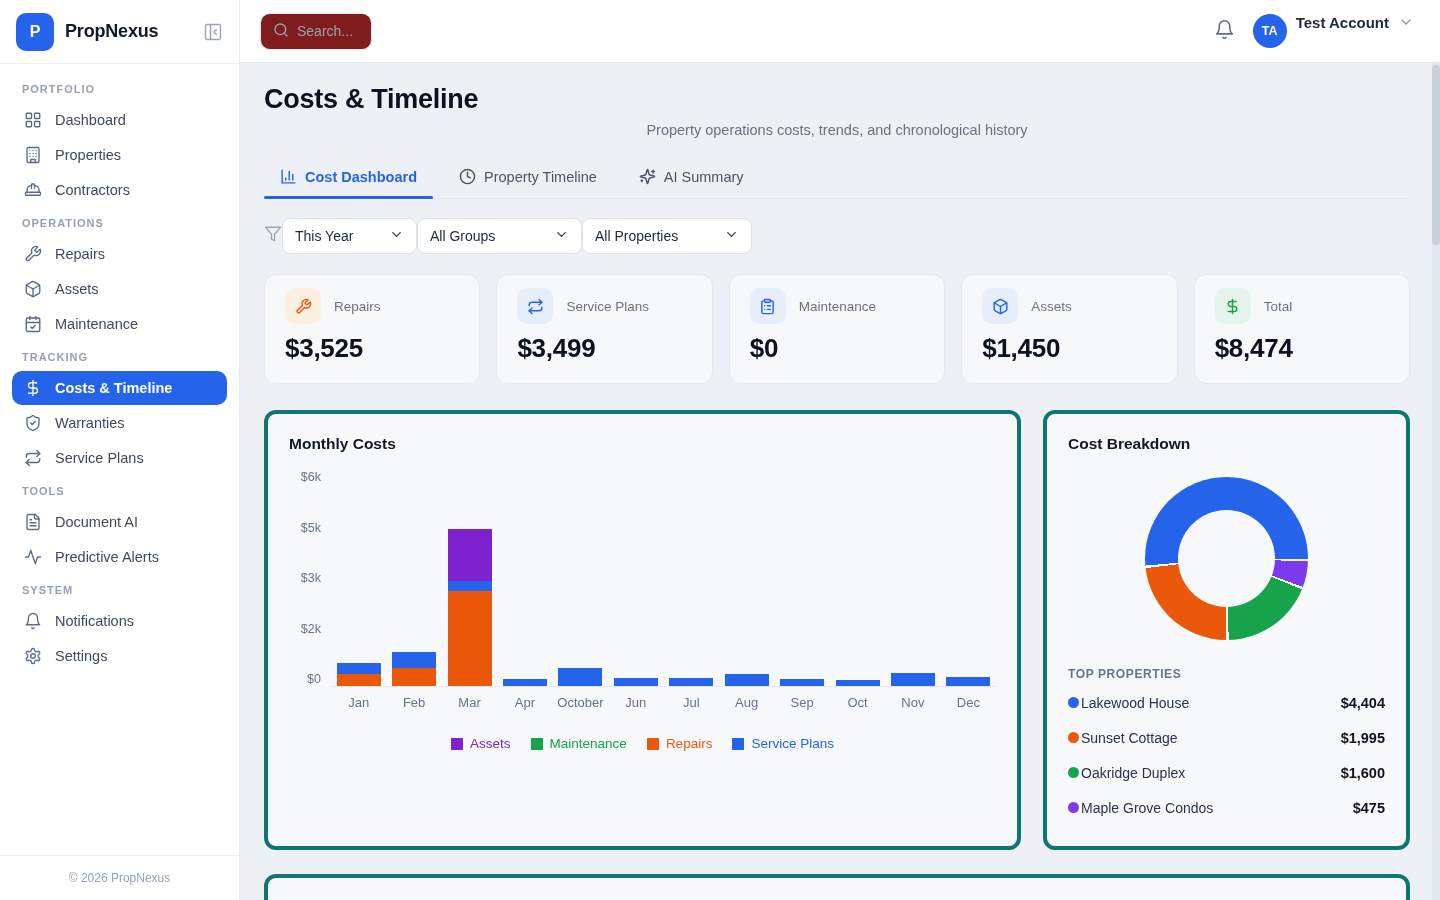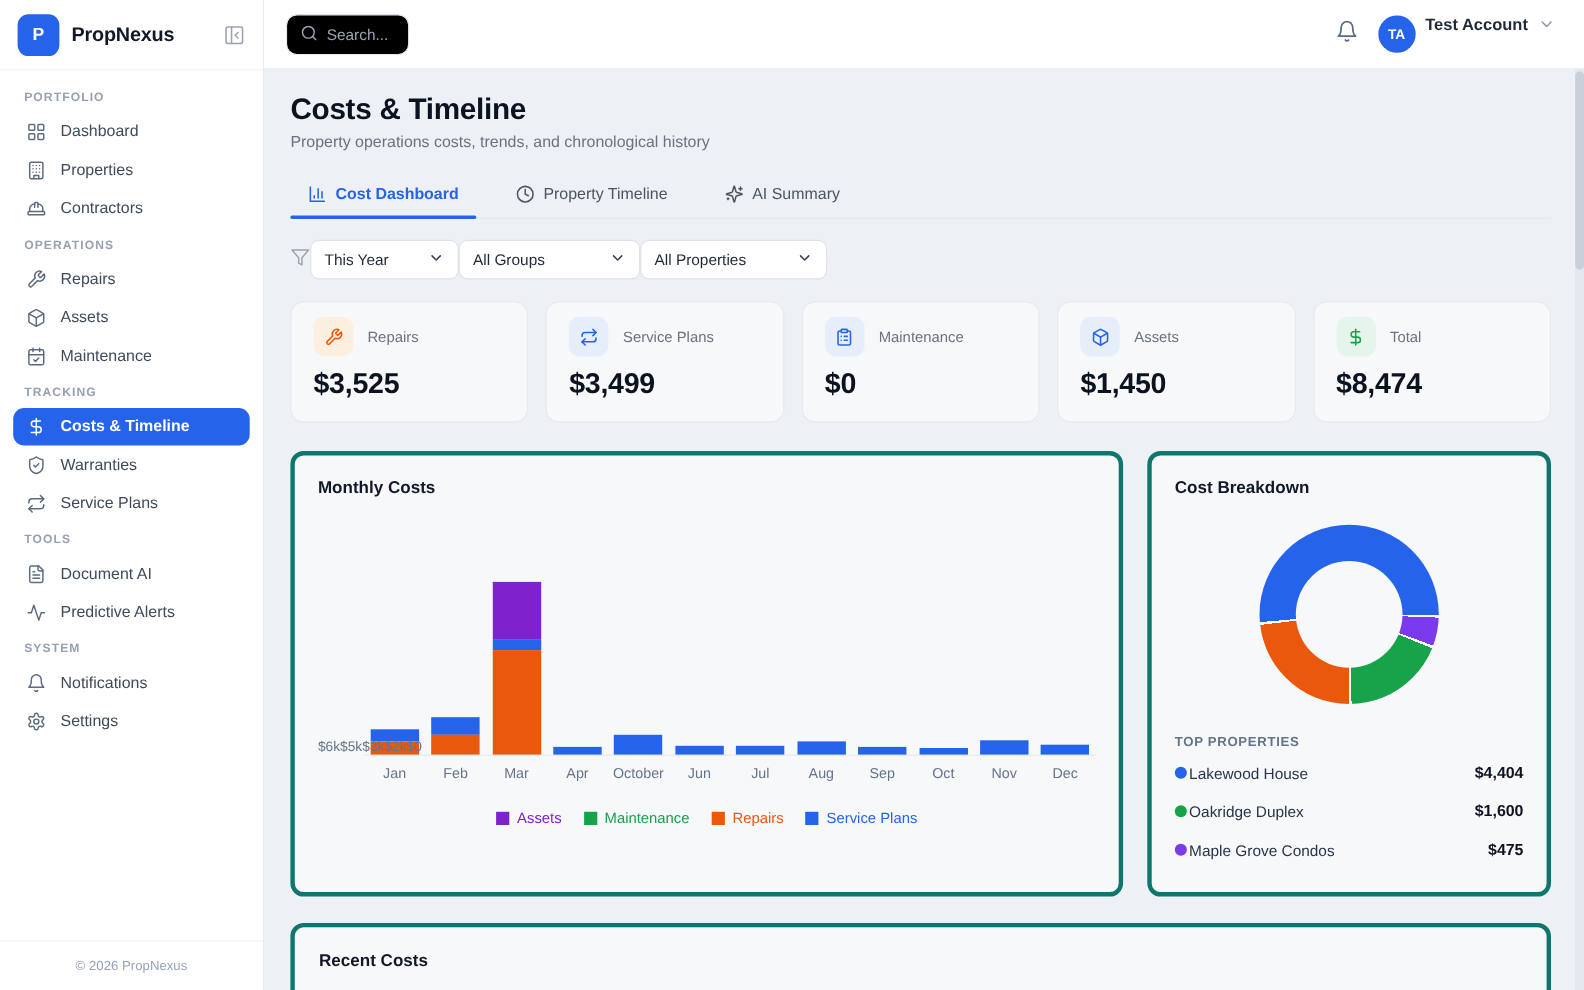--- a/index.html
+++ b/index.html
@@ -21,33 +21,33 @@
   .section-label { font-size:11px; font-weight:700; letter-spacing:.09em; color:#96a0b1; padding:9px 10px 7px; }
   .nav-item { display:flex; align-items:center; gap:13px; padding:8px 12px; margin:1px 0; border-radius:10px; color:#3f4a5c; font-size:14.5px; cursor:pointer; }
   .nav-item .nav-ic { color:#5b6b80; display:grid; place-items:center; }
   .nav-item.active { background:#2563eb; color:#fff; font-weight:700; }
   .nav-item.active .nav-ic { color:#fff; }
   .side-foot { border-top:1px solid #eef0f3; padding:15px 10px; text-align:center; font-size:12px; color:#94a3b8; flex:none; }
 
   
   .main { flex:1; display:flex; flex-direction:column; min-width:0; position:relative; }
   .topbar { height:63px; flex:none; background:#fff; border-bottom:1px solid #e8ebf0; display:flex; align-items:center; padding:0 26px 0 20px; gap:18px; }
-  .search { width:112px; display:flex; align-items:center; gap:8px; border:1px solid #e5e8ee; background:#000000; border-radius:10px; padding:8px 12px; color:#9aa3b2; font-size:14px; cursor:text; }
+  .search { width:112px; display:flex; align-items:center; gap:8px; border:1px solid #e5e8ee; background:#7f1d1d; border-radius:10px; padding:8px 12px; color:#9aa3b2; font-size:14px; cursor:text; }
   .spacer { flex:1; }
   .bell-btn { color:#5b6b80; cursor:pointer; }
   .account { display:flex; gap:9px; cursor:pointer; }
   .avatar { width:34px; height:34px; border-radius:50%; background:#2563eb; color:#fff; font-size:12.5px; font-weight:700; display:grid; place-items:center; }
   .account-name { font-size:15px; font-weight:600; color:#1f2937; }
   .chev { color:#8b95a5; }
 
   .content { flex:1; padding:21px 30px 0 24px; overflow:hidden; }
   .page-title { font-size:27px; font-weight:800; color:#0b1220; letter-spacing:-.01em; }
-  .subtitle { margin-top:7px; font-size:14.5px; color:#6b7280; }
-
-  .tabs { display:flex; gap:20px; margin-top:21px; border-bottom:1px solid #e3e7ec; }
+  .subtitle { margin-top:7px; font-size:14.5px; color:#6b7280;text-align:center; }
+
+  .tabs { display:flex; gap:10px; margin-top:21px; border-bottom:1px solid #e3e7ec; }
   .tab { display:flex; align-items:center; gap:8px; padding:9px 16px 13px; font-size:14.5px; color:#4b5563; position:relative; cursor:pointer; }
   .tab.active { color:#2563eb; font-weight:600; }
   .tab.active::after { content:""; position:absolute; left:0; right:0; bottom:-1px; height:3px; background:#2563eb; border-radius:2px; }
 
   .filters { display:flex; align-items:center; margin:19px 0 20px; }
   .funnel { color:#9ca3af; }
   .select { display:flex; justify-content:space-between; align-items:center; background:#fff; border:1px solid #dde2e9; border-radius:8px; padding:8px 12px; font-size:14px; color:#1f2937; cursor:pointer; }
   .select .chev { color:#374151; }
   .select.w1 { width:135px; } .select.w2 { width:165px; } .select.w3 { width:170px; }
 
@@ -58,21 +58,21 @@
   .stat-label { font-size:13.5px; color:#6b7280; }
   .stat-value { font-size:26px; font-weight:800; color:#0b1220; margin-top:9px; letter-spacing:-.01em; }
 
   .charts-row { display:flex; gap:22px; margin-top:26px; }
   .panel { background:#f7f8fa; border:4px solid #0f766e; border-radius:12px; }
   .panel-title { font-size:15.5px; font-weight:700; color:#111827; }
   .monthly { flex:1; padding:21px; }
   .breakdown { width:367px; flex:none; padding:21px; }
 
   .chart { display:flex; margin-top:20px; }
-  .y-axis { width:42px; height:216px; display:flex; justify-content:space-between; align-items:flex-end; padding-right:10px; font-size:12.5px; color:#64748b; transform:translateY(-3px); }
+  .y-axis { width:42px; height:216px; display:flex; flex-direction:column; justify-content:space-between; align-items:flex-end; padding-right:10px; font-size:12.5px; color:#64748b; transform:translateY(-3px); }
   .plot { flex:1; height:214px; border-bottom:1px solid #e4e7ec; display:flex; align-items:flex-end; }
   .bar-col { flex:1; height:100%; display:flex; align-items:flex-end; justify-content:center; }
   .bar { width:44px; display:flex; flex-direction:column-reverse; }
   .seg { width:100%; }
   .x-axis { display:flex; margin-top:8px; }
   .x-axis div { flex:1; text-align:center; font-size:13px; color:#64748b; }
   .legend { display:flex; justify-content:center; gap:20px; margin-top:26px; font-size:13.5px; }
   .legend-item { display:flex; align-items:center; gap:7px; font-weight:500; }
   .sw { width:12px; height:12px; }
 
@@ -501,20 +501,25 @@
           <div class="donut" id="donut" style="background: conic-gradient(from 265deg, rgb(37, 99, 235) 0deg, rgb(37, 99, 235) 185.29deg, rgb(247, 248, 250) 185.29deg, rgb(247, 248, 250) 187.09deg, rgb(124, 58, 237) 187.09deg, rgb(124, 58, 237) 205.47deg, rgb(247, 248, 250) 205.47deg, rgb(247, 248, 250) 207.27deg, rgb(22, 163, 74) 207.27deg, rgb(22, 163, 74) 273.45deg, rgb(247, 248, 250) 273.45deg, rgb(247, 248, 250) 275.25deg, rgb(234, 88, 12) 275.25deg, rgb(234, 88, 12) 358.2deg, rgb(247, 248, 250) 358.2deg, rgb(247, 248, 250) 360deg);"></div>
         </div>
         <div class="list-label">TOP PROPERTIES</div>
         <div id="prop-list">
             <div class="prop-row">
               <span class="dot" style="background:#2563eb"></span>
      <span class="prop-name">Lakewood House</span>
      <span class="prop-val">$4,404</span>
             </div>
             <div class="prop-row">
+              <span class="dot" style="background:#ea580c"></span>
+     <span class="prop-name">Sunset Cottage</span>
+     <span class="prop-val">$1,995</span>
+            </div>
+            <div class="prop-row">
               <span class="dot" style="background:#16a34a"></span>
      <span class="prop-name">Oakridge Duplex</span>
      <span class="prop-val">$1,600</span>
             </div>
             <div class="prop-row">
               <span class="dot" style="background:#7c3aed"></span>
      <span class="prop-name">Maple Grove Condos</span>
      <span class="prop-val">$475</span>
             </div>
           </div>

